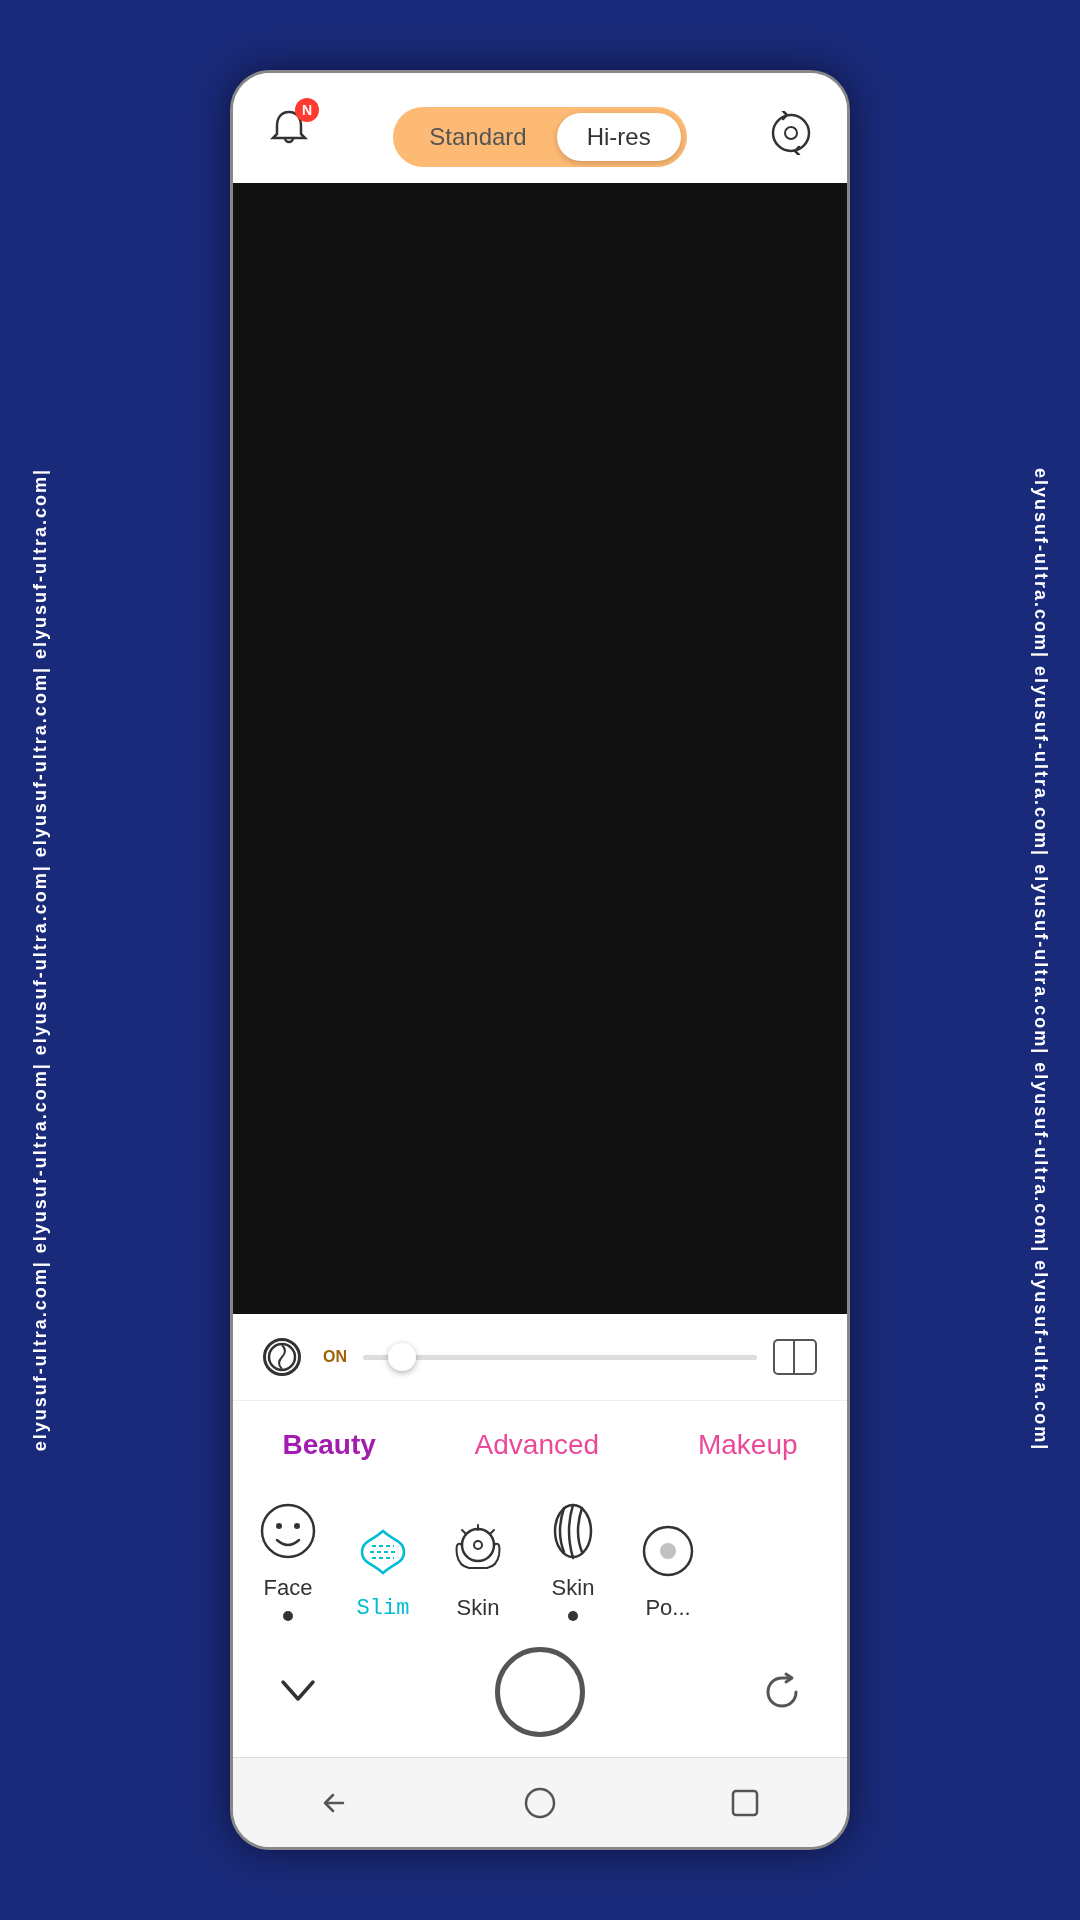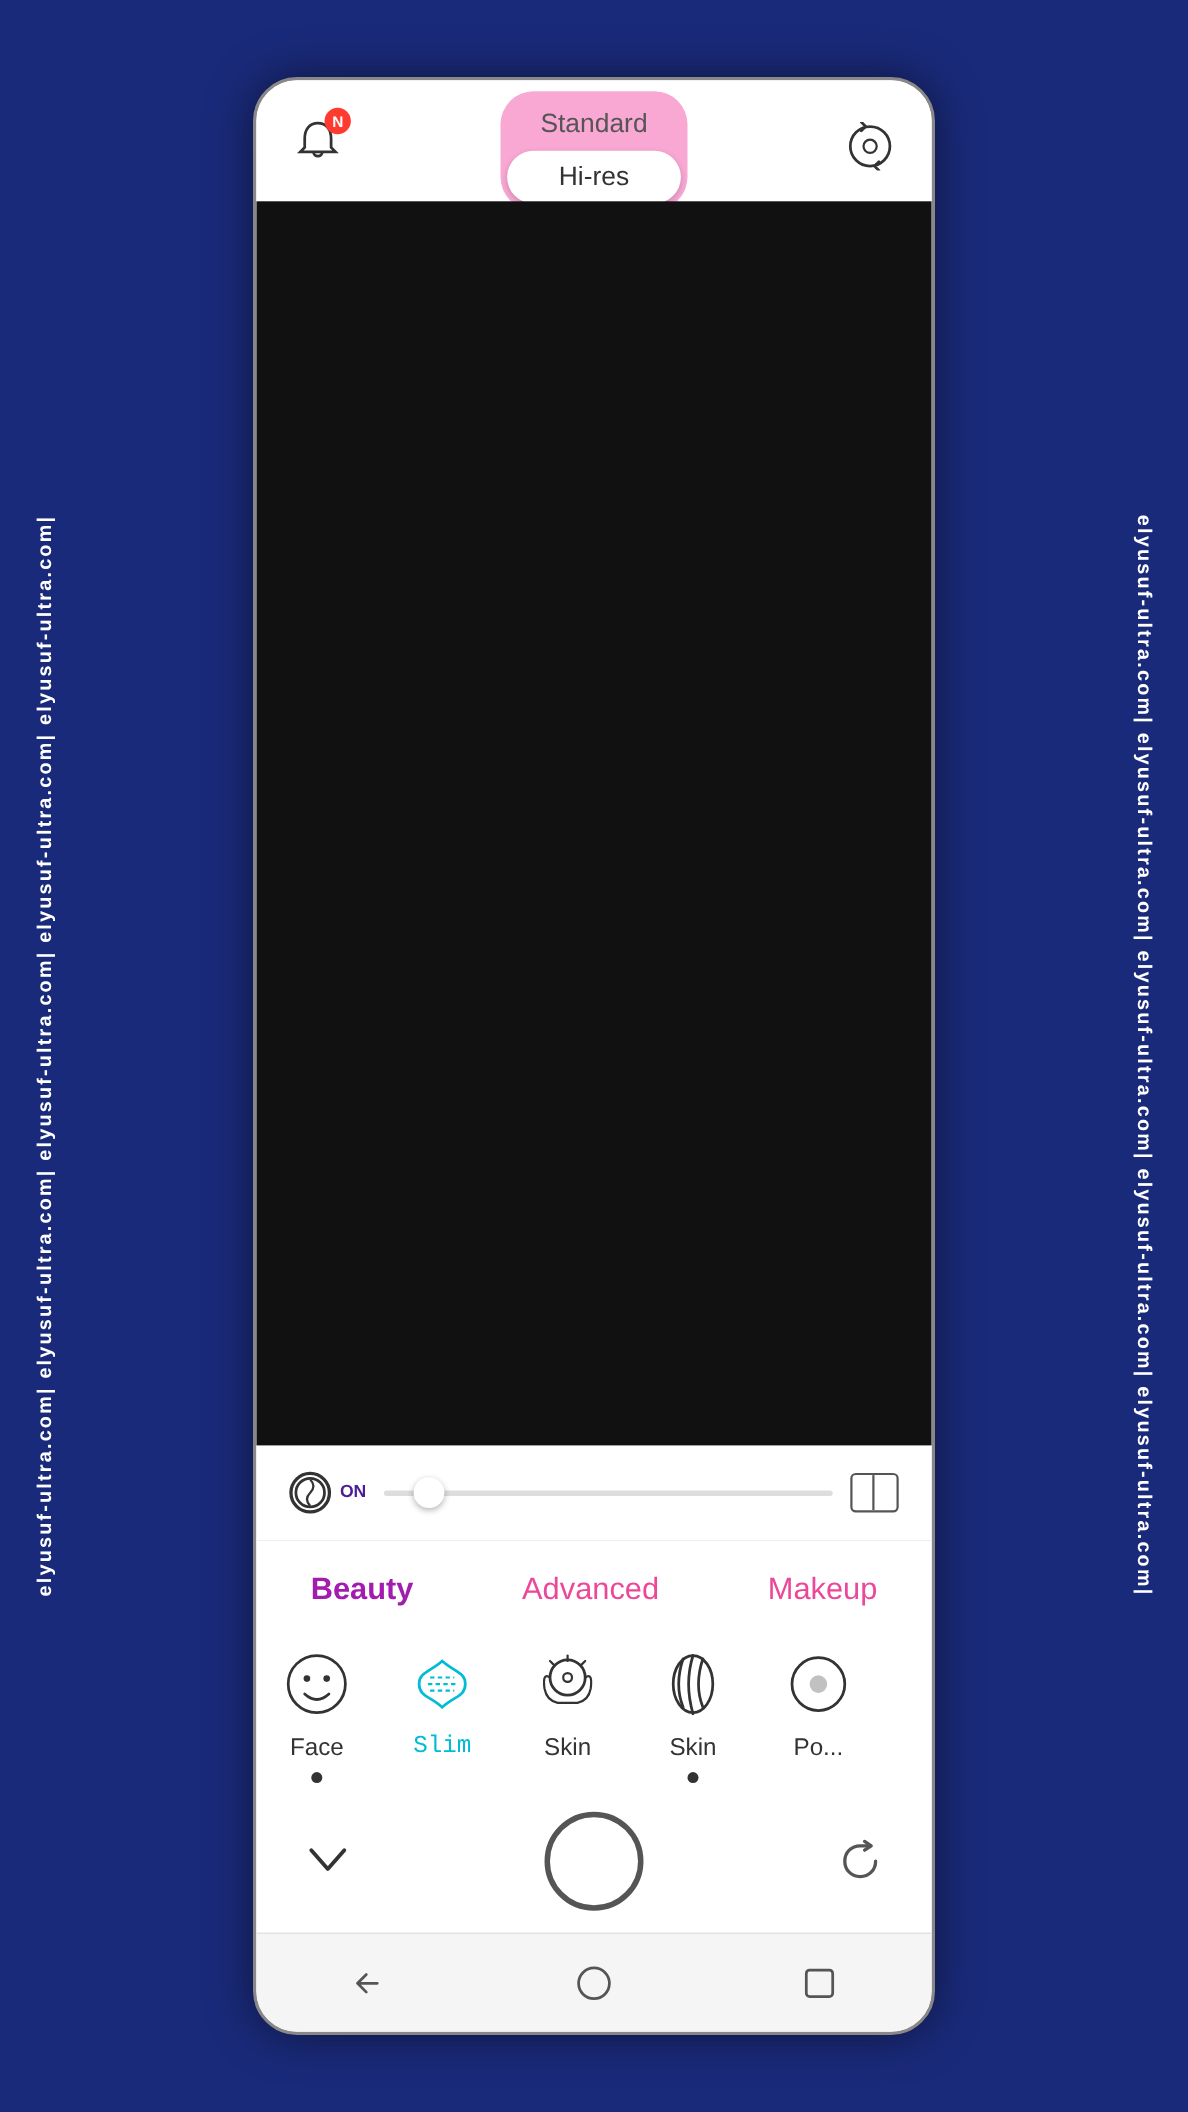--- a/index.html
+++ b/index.html
@@ -74,25 +74,24 @@
       background: #333;
       border-radius: 50%;
       position: absolute;
       top: 14px;
       left: 50%;
       transform: translateX(-50%);
     }
 
     .mode-toggle {
       display: flex;
-      background: #f9a8d4;
+      background: #fdba74;
       border-radius: 30px;
       padding: 6px;
       margin-top: 18px;
-      flex-direction: column;
     }
 
     .mode-btn {
       padding: 10px 30px;
       border-radius: 24px;
       font-size: 24px;
       font-weight: 500;
       cursor: pointer;
       color: #555;
       border: none;
@@ -180,22 +179,22 @@
       align-items: center;
       justify-content: center;
       font-size: 12px;
       font-weight: bold;
       color: #333;
       position: relative;
     }
     .con-label {
       font-size: 16px;
       font-weight: bold;
-      color: #4c1d95;
-      margin-left: 4px;
+      color: #a16207;
+      margin-left: 18px;
     }
 
     .slider-track {
       flex: 1;
       height: 5px;
       background: #ddd;
       border-radius: 3px;
       position: relative;
       cursor: pointer;
     }
@@ -242,24 +241,24 @@
       padding: 8px 20px;
     }
     .mode-tab.active {
       color: #a21caf;
       font-weight: 700;
     }
 
     
     .features-row {
       display: flex;
-      align-items: flex-start;
+      align-items: flex-end;
       padding: 16px 10px 10px;
       overflow-x: auto;
-      gap: 24px;
+      gap: 5px;
     }
     .features-row::-webkit-scrollbar { display: none; }
 
     .feature-item {
       display: flex;
       flex-direction: column;
       align-items: center;
       min-width: 90px;
       cursor: pointer;
       gap: 8px;

